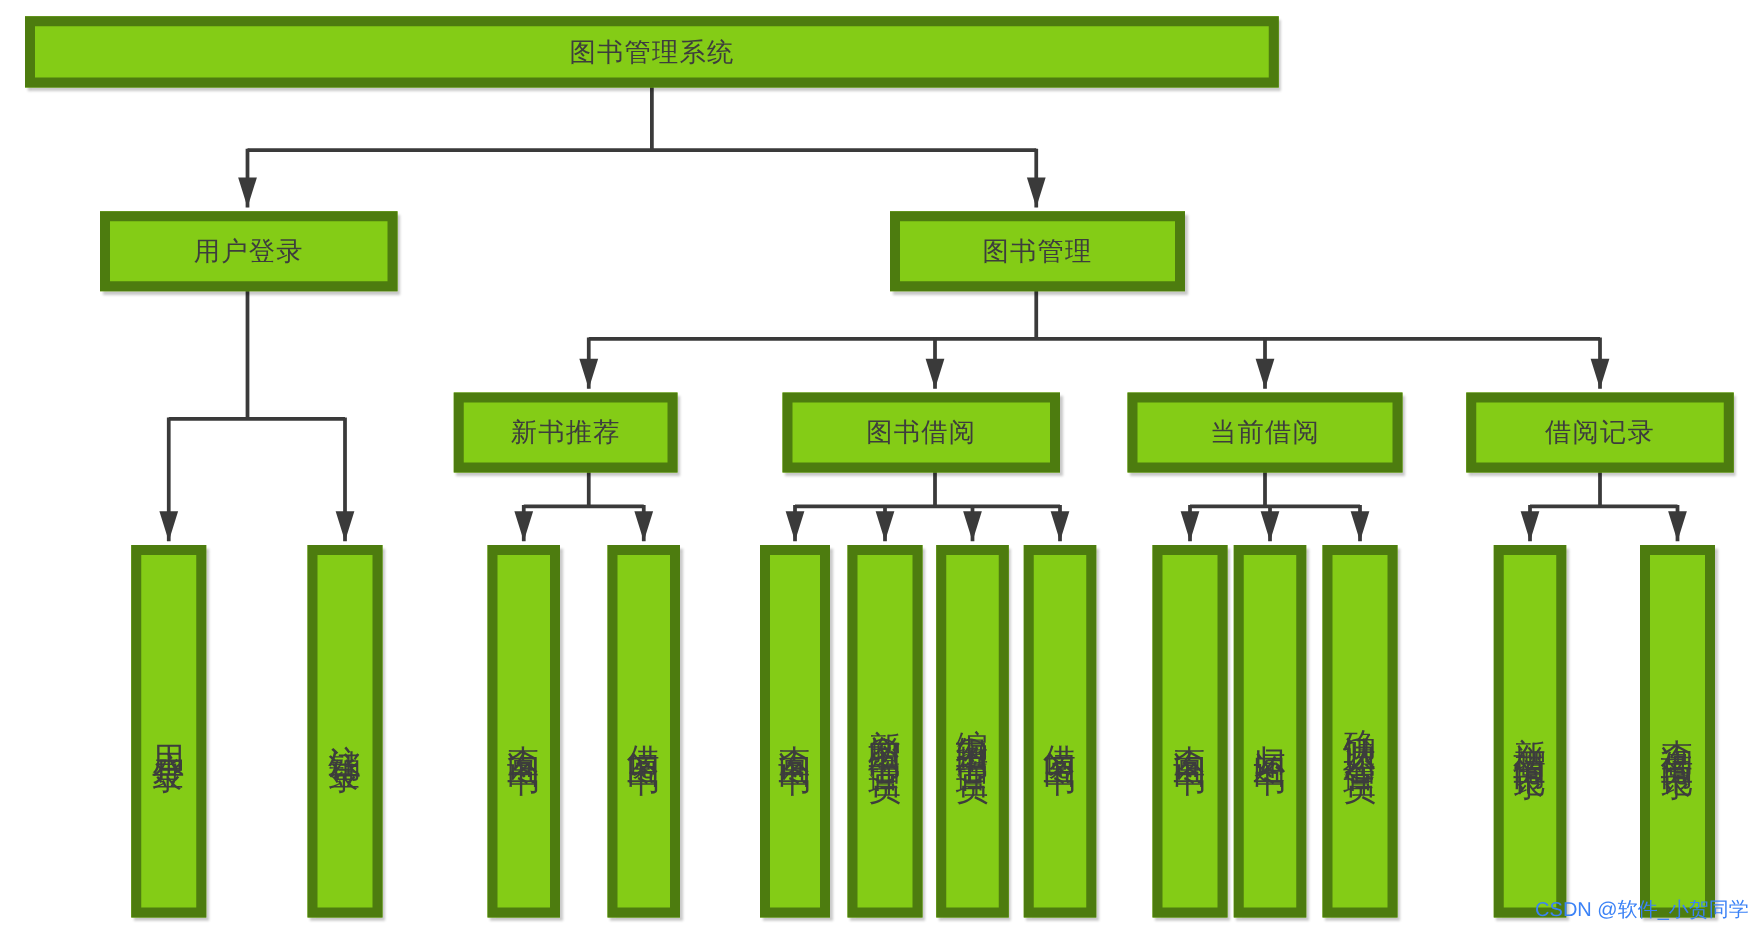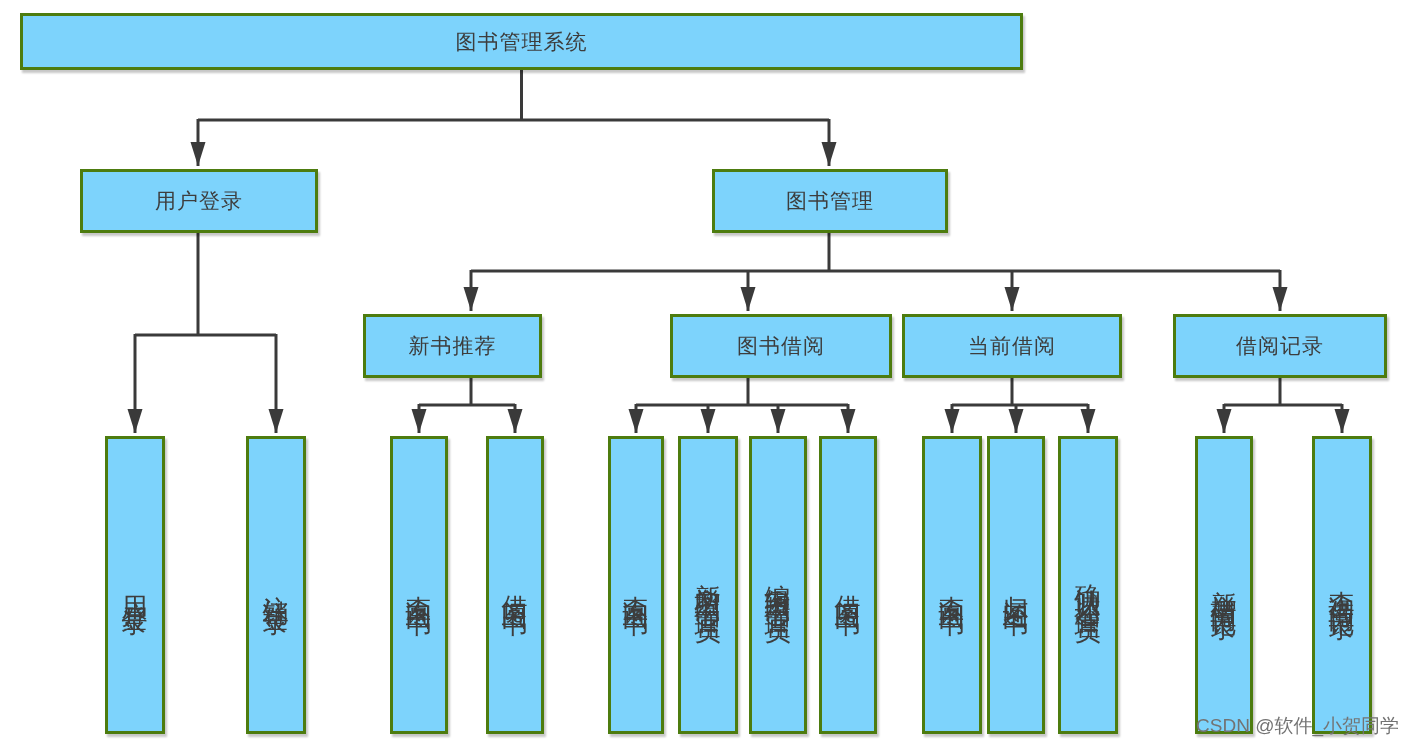--- a/index.html
+++ b/index.html
@@ -3,32 +3,32 @@
 <meta charset="utf-8">
 <title>图书管理系统功能结构图</title>
 <style>
   html,body{margin:0;padding:0;background:#ffffff;}
   body{font-family:"Liberation Sans", sans-serif;}
   .canvas{position:relative;width:1405px;height:747px;background:#ffffff;overflow:hidden;}
   .wires{position:absolute;left:0;top:0;z-index:1;}
   .ln{fill:none;stroke:#3a3a3a;stroke-width:3;}
   .ar{fill:none;stroke:#3a3a3a;stroke-width:3;marker-end:url(#arw);}
   .box{
-    position:absolute;z-index:2;background:#7dd3fc;border:3px solid #4d7c0f;
+    position:absolute;z-index:2;background:#84cc16;border:8px solid #4d7c0f;
     box-sizing:border-box;display:flex;align-items:center;justify-content:center;
     box-shadow:2px 3px 2px rgba(0,0,0,0.22);color:#3d3d3d;
   }
   .htext{font-size:21px;letter-spacing:1px;white-space:nowrap;}
   .vtext{
     writing-mode:vertical-rl;text-orientation:mixed;
     font-size:26px;letter-spacing:5px;line-height:1;white-space:nowrap;
   }
   .watermark{
     position:absolute;right:6px;bottom:8px;z-index:5;
-    font-size:19px;color:#737373;white-space:nowrap;
+    font-size:16px;color:#3b82f6;white-space:nowrap;
   }
 </style>
 </head>
 <body>
 
 <div class="canvas">
 
   <svg class="wires" width="1405" height="747" viewBox="0 0 1405 747">
     <defs>
       <marker id="arw" markerUnits="userSpaceOnUse" markerWidth="30" markerHeight="20" orient="auto" refX="0" refY="0" overflow="visible">
@@ -78,21 +78,21 @@
   <div class="box" style="left:80px;top:169px;width:238px;height:64px">
     <span class="htext">用户登录</span>
   </div>
   <div class="box" style="left:712px;top:169px;width:236px;height:64px">
     <span class="htext">图书管理</span>
   </div>
 
   <div class="box" style="left:363px;top:314px;width:179px;height:64px">
     <span class="htext">新书推荐</span>
   </div>
-  <div class="box" style="left:670px;top:314px;width:222px;height:64px">
+  <div class="box" style="left:626px;top:314px;width:222px;height:64px">
     <span class="htext">图书借阅</span>
   </div>
   <div class="box" style="left:1173px;top:314px;width:214px;height:64px">
     <span class="htext">借阅记录</span>
   </div>
   <div class="box" style="left:902px;top:314px;width:220px;height:64px">
     <span class="htext">当前借阅</span>
   </div>
 
   <div class="box" style="left:105px;top:436px;width:60px;height:298px">

